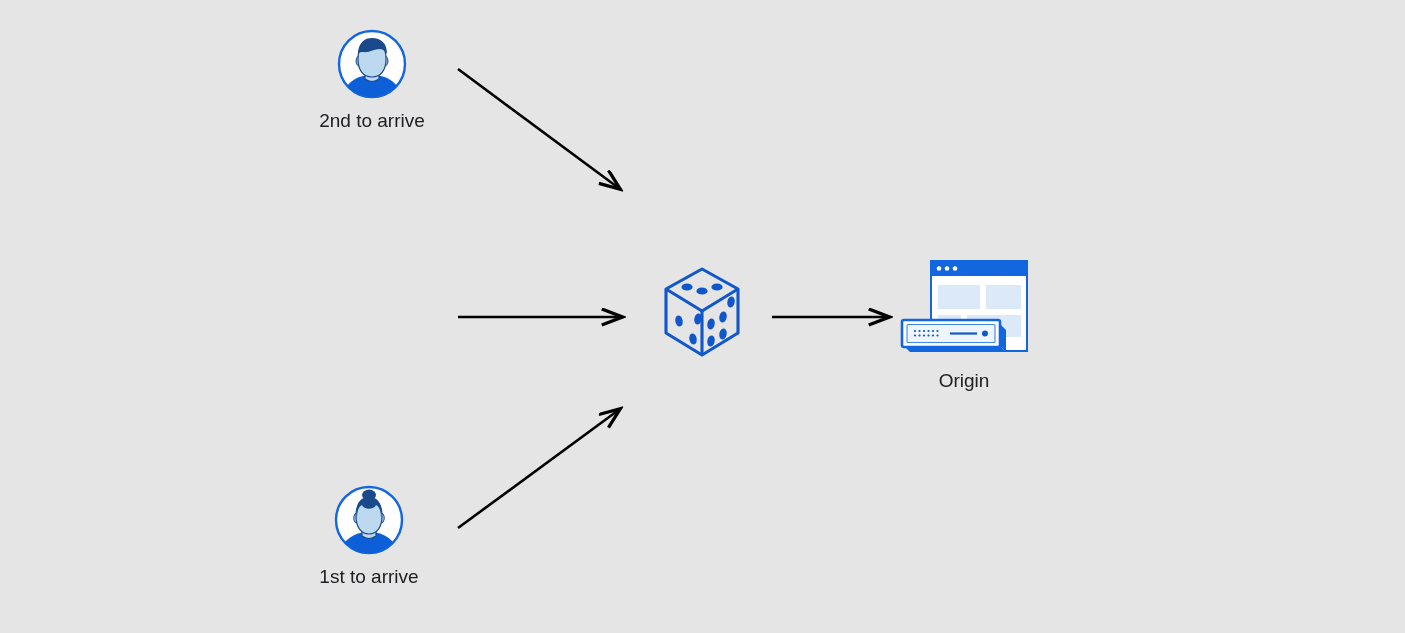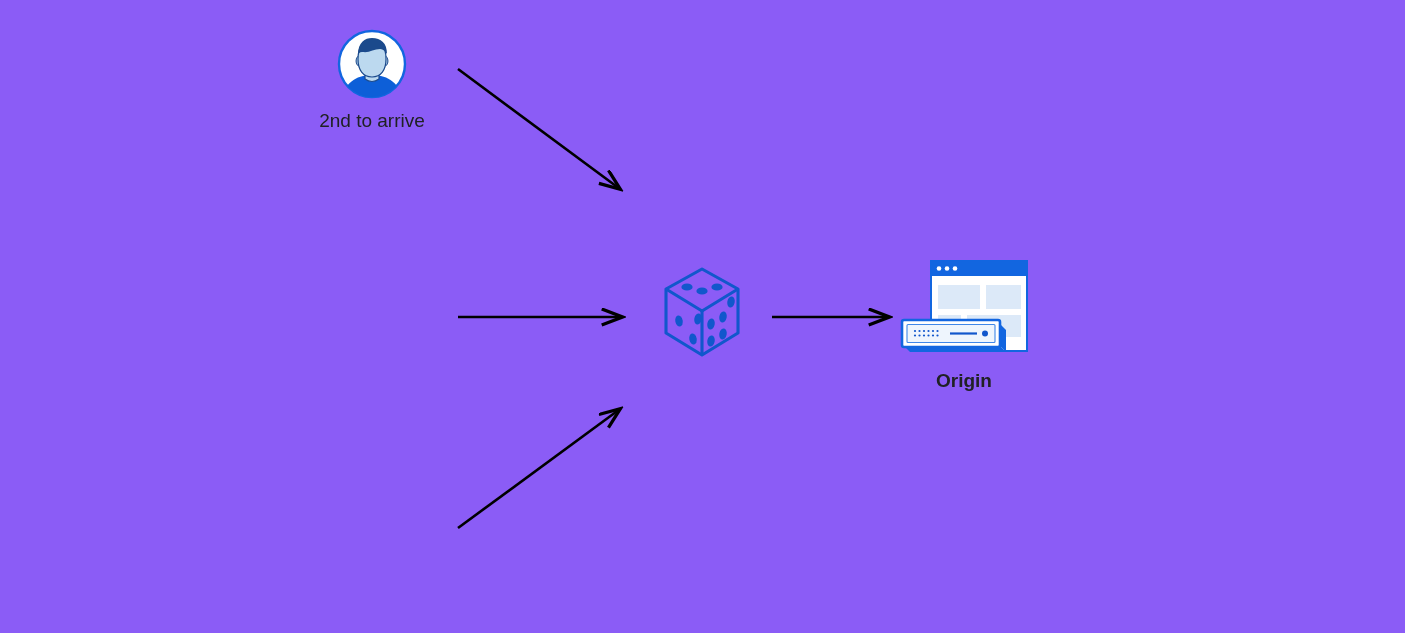--- a/index.html
+++ b/index.html
@@ -9,21 +9,21 @@
     background: #ffffff;
   }
   body {
     font-family: "Liberation Sans", sans-serif;
     -webkit-font-smoothing: antialiased;
   }
   #canvas {
     position: relative;
     width: 1405px;
     height: 633px;
-    background: #8b5cf6;
+    background: #e5e5e5;
     overflow: hidden;
   }
   .node {
     position: absolute;
   }
   .node-label {
     position: absolute;
     left: 50%;
     transform: translateX(-50%);
     white-space: nowrap;
@@ -85,20 +85,42 @@
         <path d="M36 13 C 47 13 50 22 50 31 C 50 42 45 49 36 49 C 27 49 22 42 22 31 C 22 22 25 13 36 13 Z" fill="#bcd9ef" stroke="#1b4a8c" stroke-width="1.2"></path>
 
         <path d="M22 27 C 22 14 29 10 36 10 C 45 10 51 15 51 26 C 51 26 48 21 44 21
                  C 38 21 33 25 27 24 C 24 23.5 22.5 25 22 27 Z" fill="#1b4a8c"></path>
       </g>
     </svg>
     <div class="node-label" style="top:82px;">2nd to arrive</div>
   </div>
 
 
+  <div class="node" style="left:333px; top:484px; width:72px; height:72px;">
+    <svg class="icon-svg" width="72" height="72" viewBox="0 0 72 72" xmlns="http://www.w3.org/2000/svg">
+      <defs>
+        <clipPath id="clipC">
+            <circle cx="36" cy="36" r="33"></circle>
+          </clipPath>
+      </defs>
+      <circle cx="36" cy="36" r="33" fill="#ffffff" stroke="#1266e0" stroke-width="2.4"></circle>
+      <g clip-path="url(#clipC)">
+        <path d="M36 48 C 17 48 7 60 5 75 L 67 75 C 65 60 55 48 36 48 Z" fill="#0d5fd8"></path>
+        <path d="M29 40 L29 52 Q36 57 43 52 L43 40 Z" fill="#bcd9ef" stroke="#1b4a8c" stroke-width="1.2"></path>
+        <ellipse cx="24" cy="34" rx="3.2" ry="4.8" fill="#bcd9ef" stroke="#1b4a8c" stroke-width="1.1"></ellipse>
+        <ellipse cx="48" cy="34" rx="3.2" ry="4.8" fill="#bcd9ef" stroke="#1b4a8c" stroke-width="1.1"></ellipse>
+        <path d="M36 15 C 46 15 49 23 49 32 C 49 43 44 50 36 50 C 28 50 23 43 23 32 C 23 23 26 15 36 15 Z" fill="#bcd9ef" stroke="#1b4a8c" stroke-width="1.2"></path>
+
+        <path d="M24 34 C 22 20 27 13 36 13 C 45 13 50 20 48 34 C 48 27 46 22 43 21
+                 C 41 26 31 26 29 21 C 26 22 24 27 24 34 Z" fill="#1b4a8c"></path>
+        <ellipse cx="36" cy="11" rx="7" ry="5.4" fill="#1b4a8c"></ellipse>
+      </g>
+    </svg>
+    <div class="node-label" style="top:82px;">1st to arrive</div>
+  </div>
 
   <div class="node" style="left:658px; top:263px; width:88px; height:100px;">
     <svg class="icon-svg" width="88" height="100" viewBox="0 0 88 100" xmlns="http://www.w3.org/2000/svg">
       <g fill="none" stroke="#1157cc" stroke-width="3.1" stroke-linejoin="round">
 
         <path d="M44 6 L80 26 L80 70 L44 92 L8 70 L8 26 Z"></path>
         <path d="M8 26 L44 48 L80 26"></path>
         <path d="M44 48 L44 92"></path>
       </g>
       <g fill="#1157cc">
@@ -158,16 +180,16 @@
           <circle cx="28" cy="77.5" r="1.1"></circle>
             <circle cx="32.5" cy="77.5" r="1.1"></circle>
           <circle cx="37" cy="77.5" r="1.1"></circle>
             <circle cx="41.5" cy="77.5" r="1.1"></circle>
         </g>
 
         <line x1="54" y1="75.5" x2="81" y2="75.5" stroke="#1157cc" stroke-width="2.2"></line>
         <circle cx="89" cy="75.5" r="3" fill="#1157cc"></circle>
       </g>
     </svg>
-    <div class="node-label" style="top:112px; left:68px;font-weight:bold;">Origin</div>
+    <div class="node-label" style="top:112px; left:68px;">Origin</div>
   </div>
 
 </div>
 
 </body></html>

